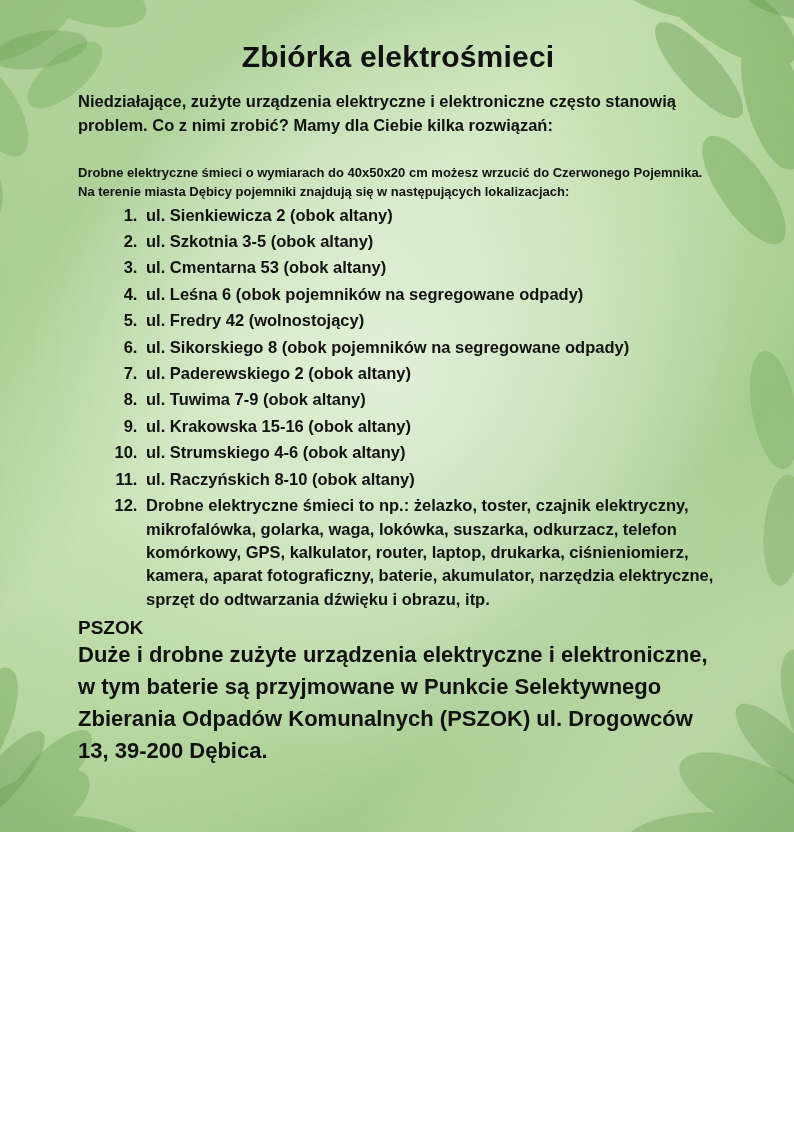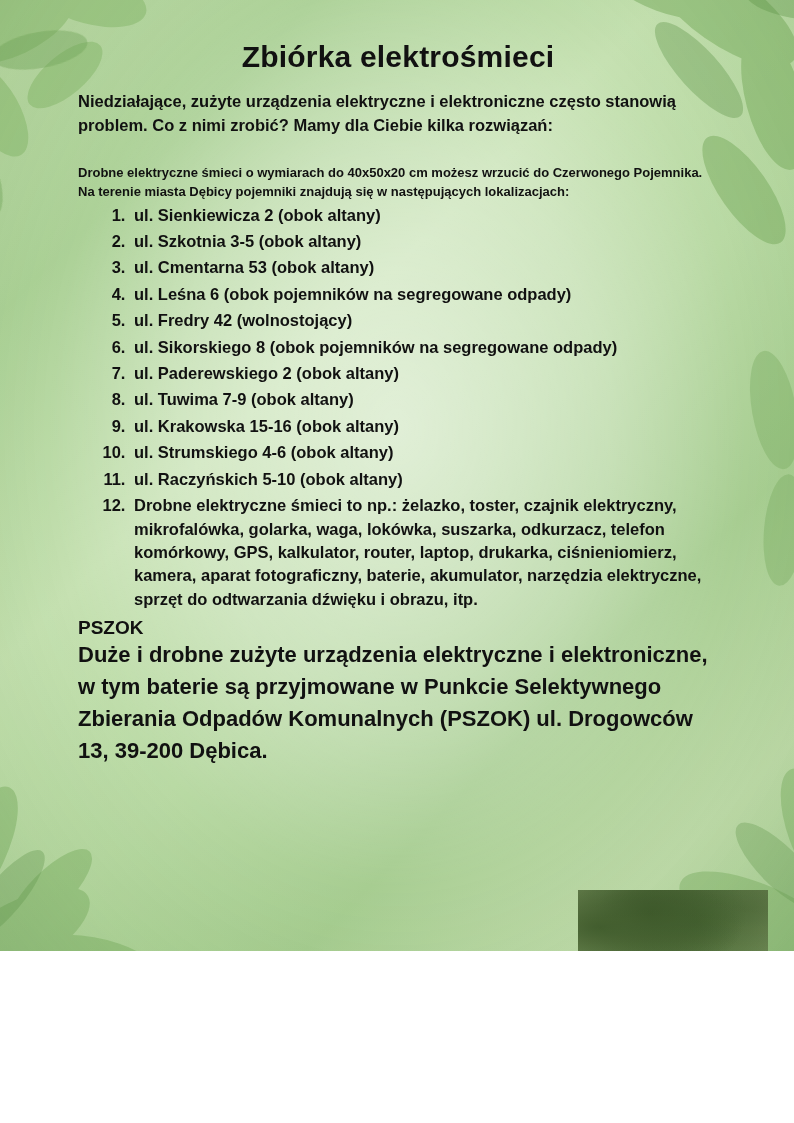--- a/index.html
+++ b/index.html
@@ -10,21 +10,21 @@
     width: 794px;
     height: 1123px;
     font-family: "Liberation Sans", sans-serif;
     background: #ffffff;
     overflow: hidden;
   }
 
   .page {
     position: relative;
     width: 794px;
-    height: 951px;
+    height: 832px;
     overflow: hidden;
     background: linear-gradient(135deg, #bcd9a6 0%, #a8cf92 18%, #c3e0ae 38%, #b6d8a0 55%, #a3cb8c 72%, #bedaa8 88%, #aed39a 100%);
   }
 
   
   .leaf {
     position: absolute;
     pointer-events: none;
   }
 
@@ -78,21 +78,21 @@
 
   ol.locations {
     margin: 2px 0 0 0;
     padding-left: 52px;
     font-size: 16.5px;
     font-weight: bold;
     color: #111111;
     line-height: 1.42;
   }
   ol.locations > li {
-    margin: 0 0 3px 0;
+    margin: 0 0 3px 12px;
     padding-left: 4px;
   }
   ol.locations > li::marker {
     font-weight: bold;
   }
 
   .pszok-head {
     font-size: 19px;
     font-weight: bold;
     color: #111111;
@@ -249,21 +249,21 @@
       <li>ul. Sienkiewicza 2 (obok altany)</li>
       <li>ul. Szkotnia 3-5 (obok altany)</li>
       <li>ul. Cmentarna 53 (obok altany)</li>
       <li>ul. Leśna 6 (obok pojemników na segregowane odpady)</li>
       <li>ul. Fredry 42 (wolnostojący)</li>
       <li>ul. Sikorskiego 8 (obok pojemników na segregowane odpady)</li>
       <li>ul. Paderewskiego 2 (obok altany)</li>
       <li>ul. Tuwima 7-9 (obok altany)</li>
       <li>ul. Krakowska 15-16 (obok altany)</li>
       <li>ul. Strumskiego 4-6 (obok altany)</li>
-      <li>ul. Raczyńskich 5-10 (obok altany)</li>
+      <li>ul. Raczyńskich 8-10 (obok altany)</li>
       <li>Drobne elektryczne śmieci to np.: żelazko, toster, czajnik elektryczny, mikrofalówka, golarka, waga, lokówka, suszarka, odkurzacz, telefon komórkowy, GPS, kalkulator, router, laptop, drukarka, ciśnieniomierz, kamera, aparat fotograficzny, baterie, akumulator, narzędzia elektryczne, sprzęt do odtwarzania dźwięku i obrazu, itp.</li>
     </ol>
 
     <p class="pszok-head">PSZOK</p>
 
     <p class="pszok-body">Duże i drobne zużyte urządzenia elektryczne i elektroniczne, w tym baterie są przyjmowane w Punkcie Selektywnego Zbierania Odpadów Komunalnych (PSZOK) ul. Drogowców 13, 39-200 Dębica.</p>
 
   </div>
 
   <div class="photo" title="Czerwony pojemnik na elektrośmieci">

